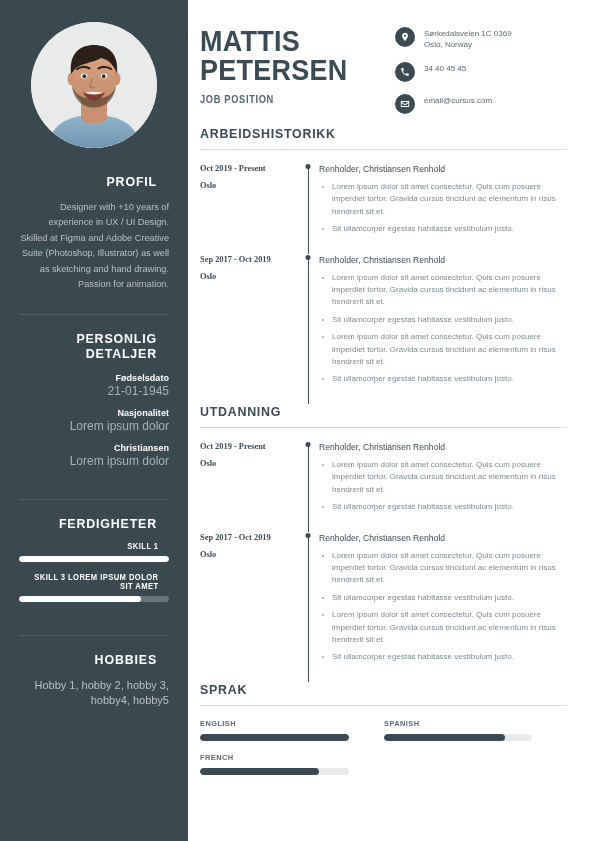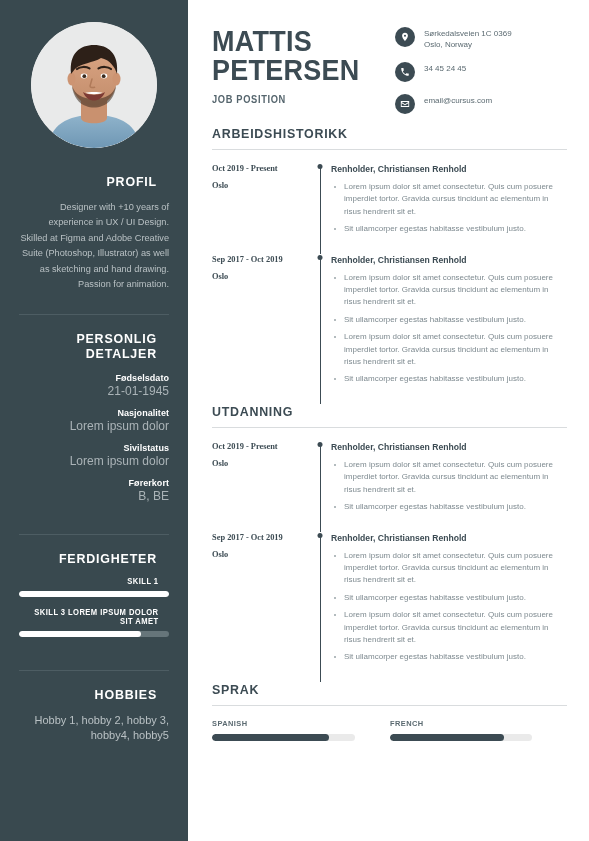--- a/index.html
+++ b/index.html
@@ -66,21 +66,21 @@
     transform:scaleX(0.93); transform-origin:left center;
   }
   .skill-track {
     height:6px; border-radius:3px; background:#66757a; overflow:hidden;
   }
   .skill-fill { height:6px; border-radius:3px; background:#ffffff; }
 
   .hobbies-text { font-size:11px; line-height:15px; color:#b9c1c4; }
 
   
-  .main { flex:1; padding:23px 22px 0 24px; background:#ffffff; }
+  .main { flex:1; padding:23px 22px 0 12px; background:#ffffff; }
 
   .header { display:flex; justify-content:space-between; align-items:flex-start; }
   .name-block { padding-top:4px; }
   .name-line {
     font-family:"Liberation Sans Narrow","Liberation Sans",sans-serif;
     font-size:29px; font-weight:bold; line-height:29px;
     color:#3c4b53; letter-spacing:0.3px;
     transform:scaleX(0.93); transform-origin:left center;
   }
   .job-position {
@@ -120,21 +120,21 @@
   .entry-timeline {
     width:22px; min-width:22px; position:relative; display:flex; justify-content:center;
   }
   .tl-line { width:1px; background:#3c4b53; position:absolute; top:3px; bottom:0; left:50%; }
   .tl-dot {
     width:5px; height:5px; border-radius:50%; background:#3c4b53;
     position:absolute; top:1px; left:50%; transform:translateX(-50%);
   }
   .entry-right { flex:1; padding-bottom:13px; }
   .entry-role {
-    font-size:8.6px; font-weight:bold; color:#3c4b53; line-height:12px; margin-bottom:6px;
+    font-size:8.6px; font-weight:normal; color:#3c4b53; line-height:12px; margin-bottom:6px;
   }
   .bullet-list { list-style:none; }
   .bullet-item {
     position:relative; padding-left:13px;
     font-size:8px; line-height:12.4px; color:#7e8a90; margin-bottom:5px;
   }
   .bullet-item:before {
     content:""; position:absolute; left:3px; top:5px;
     width:2px; height:2px; background:#9aa4a9; border-radius:50%;
   }
@@ -207,26 +207,22 @@
       <div class="side-title">PERSONLIG DETALJER</div>
       <div class="detail-item">
         <div class="detail-label">Fødselsdato</div>
         <div class="detail-value">21-01-1945</div>
       </div>
       <div class="detail-item">
         <div class="detail-label">Nasjonalitet</div>
         <div class="detail-value">Lorem ipsum dolor</div>
       </div>
       <div class="detail-item">
-        <div class="detail-label">Sivilstatus</div>
+        <div class="detail-label">Christiansen</div>
         <div class="detail-value">Lorem ipsum dolor</div>
-      </div>
-      <div class="detail-item">
-        <div class="detail-label">Førerkort</div>
-        <div class="detail-value">B, BE</div>
       </div>
     </section>
 
     <div class="side-divider"></div>
 
     <section class="side-section">
       <div class="side-title">FERDIGHETER</div>
       <div class="skill-row">
         <div class="skill-name">SKILL 1</div>
         <div class="skill-track">
@@ -268,21 +264,21 @@
           </span>
           <span class="contact-text" style="white-space:pre-line">Sørkedalsveien 1C 0369
 Oslo, Norway</span>
         </div>
         <div class="contact-row">
           <span class="contact-icon">
             <svg viewBox="0 0 24 24">
                 <path d="M6.6 10.8c1.4 2.8 3.8 5.1 6.6 6.6l2.2-2.2c.3-.3.7-.4 1-.2 1.2.4 2.4.6 3.6.6.6 0 1 .4 1 1V20c0 .6-.4 1-1 1C11 21 3 13 3 3.4c0-.6.4-1 1-1h3.5c.6 0 1 .4 1 1 0 1.3.2 2.5.6 3.6.1.4 0 .8-.2 1.1l-2.3 2.7z"></path>
               </svg>
           </span>
-          <span class="contact-text">34 45 24 45</span>
+          <span class="contact-text">34 40 45 45</span>
         </div>
         <div class="contact-row">
           <span class="contact-icon">
             <svg viewBox="0 0 24 24">
                 <path d="M2 5h20v14H2V5zm2 2v.3l8 5 8-5V7H4zm16 2.9l-8 5-8-5V17h16V9.9z"></path>
               </svg>
           </span>
           <span class="contact-text">email@cursus.com</span>
         </div>
       </div>
@@ -372,20 +368,26 @@
           </ul>
         </div>
       </div>
     </section>
 
     <section class="section">
       <div class="section-title">SPRAK</div>
       <div class="section-rule"></div>
       <div class="lang-grid">
         <div class="lang-item">
+          <div class="lang-name">ENGLISH</div>
+          <div class="lang-track">
+            <div class="lang-fill" style="width: 100%;"></div>
+          </div>
+        </div>
+        <div class="lang-item">
           <div class="lang-name">SPANISH</div>
           <div class="lang-track">
             <div class="lang-fill" style="width: 82%;"></div>
           </div>
         </div>
         <div class="lang-item">
           <div class="lang-name">FRENCH</div>
           <div class="lang-track">
             <div class="lang-fill" style="width: 80%;"></div>
           </div>

